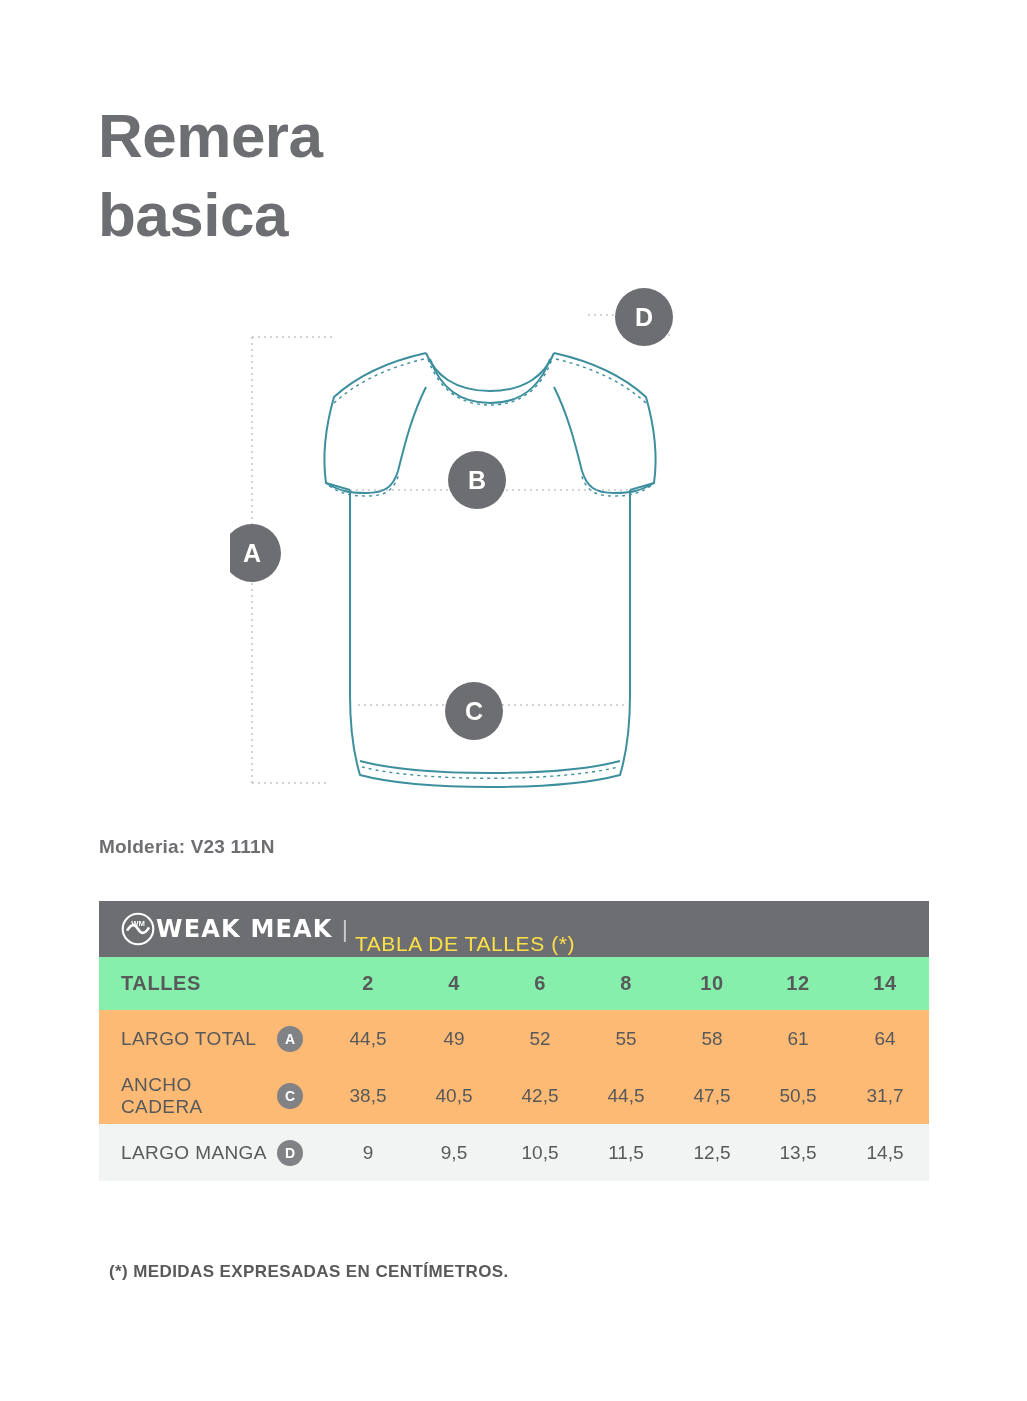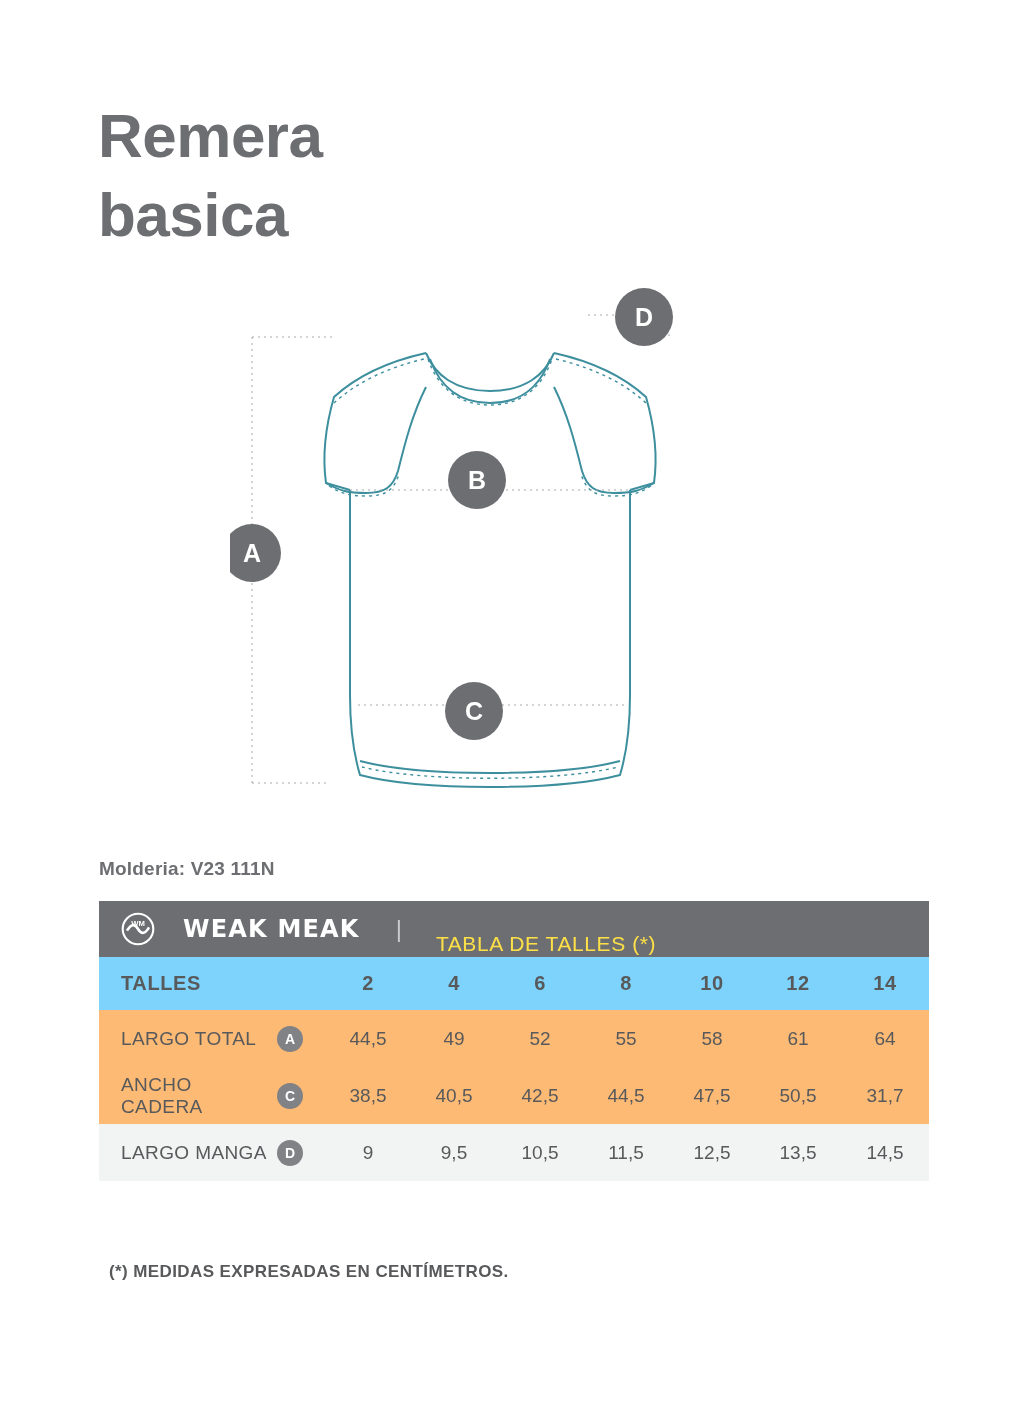--- a/index.html
+++ b/index.html
@@ -47,21 +47,20 @@
 
   
   .molderia {
     position: absolute;
     left: 99px;
     top: 836px;
     font-size: 19px;
     font-weight: bold;
     color: #6d6e71;
     letter-spacing: 0.2px;
-    margin-top: 22px;
   }
 
   
   .table-wrap {
     position: absolute;
     left: 99px;
     top: 901px;
     width: 830px;
   }
   table.sizes {
@@ -77,21 +76,21 @@
   .brand-row td {
     background: #6d6e71;
     height: 56px;
     vertical-align: middle;
   }
   .brand-cell {
     padding-left: 22px !important;
     display: flex;
     align-items: center;
     height: 56px;
-    gap: 28px;
+    gap: 1px;
   }
   .brand-logo {
     width: 34px; height: 34px;
     flex: 0 0 34px;
   }
   .brand-name {
     color: #ffffff;
     font-size: 24px;
     font-weight: bold;
     letter-spacing: 1.2px;
@@ -104,21 +103,21 @@
     margin: 0 6px 0 8px;
   }
   .brand-sub {
     color: #fde047;
     font-size: 21px;
     letter-spacing: 0.6px;
     font-weight: normal;
     margin-top: 30px;
   }
   .talles-row td {
-    background: #7dd3fc;
+    background: #86efac;
     height: 53px;
     vertical-align: middle;
     font-size: 20px;
     font-weight: bold;
     color: #58595b;
     text-align: center;
     letter-spacing: 0.6px;
   }
   .talles-row td.label {
     text-align: left;

